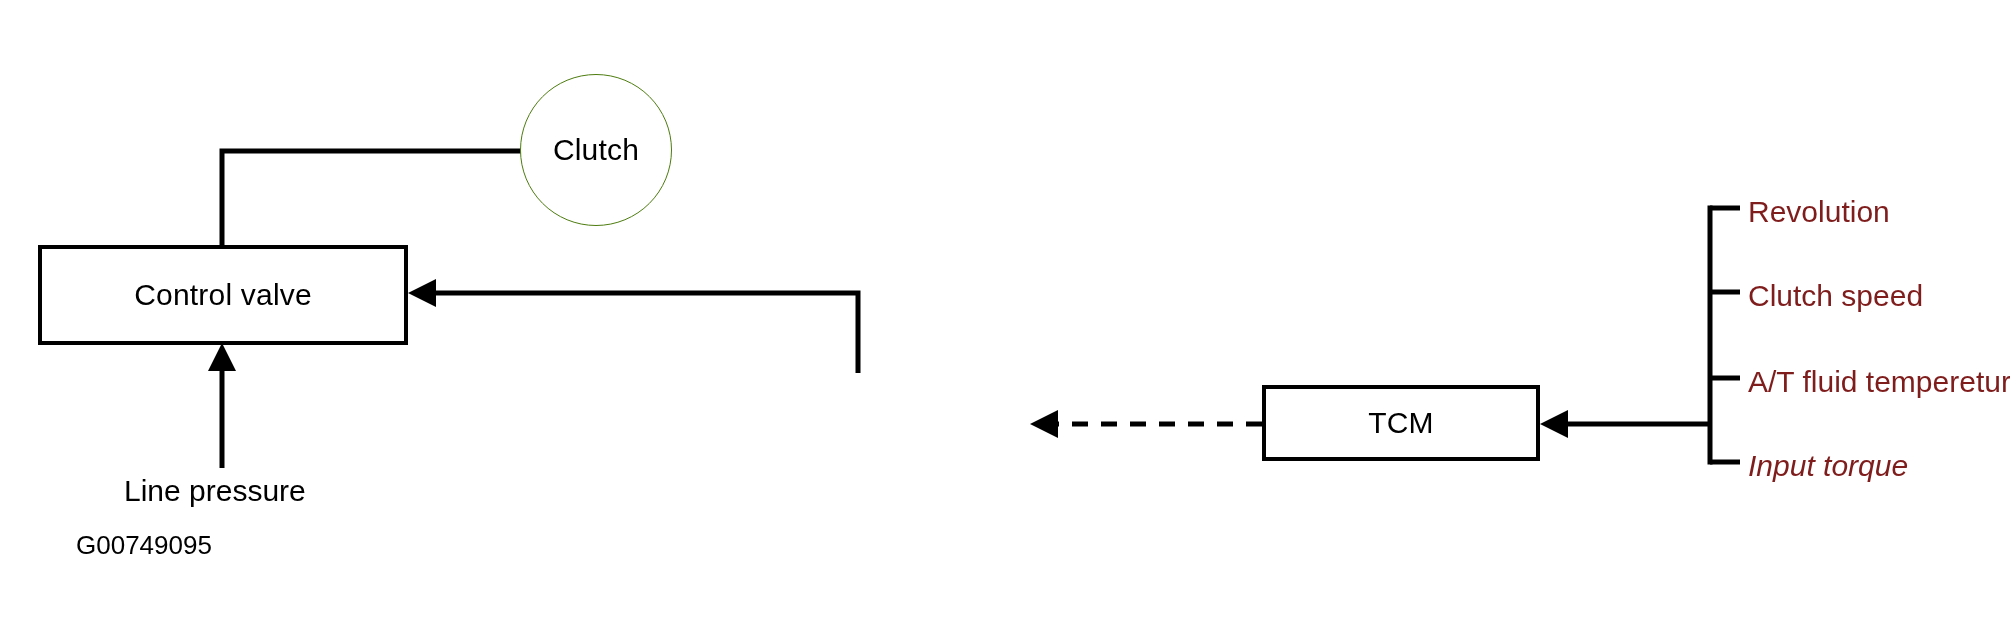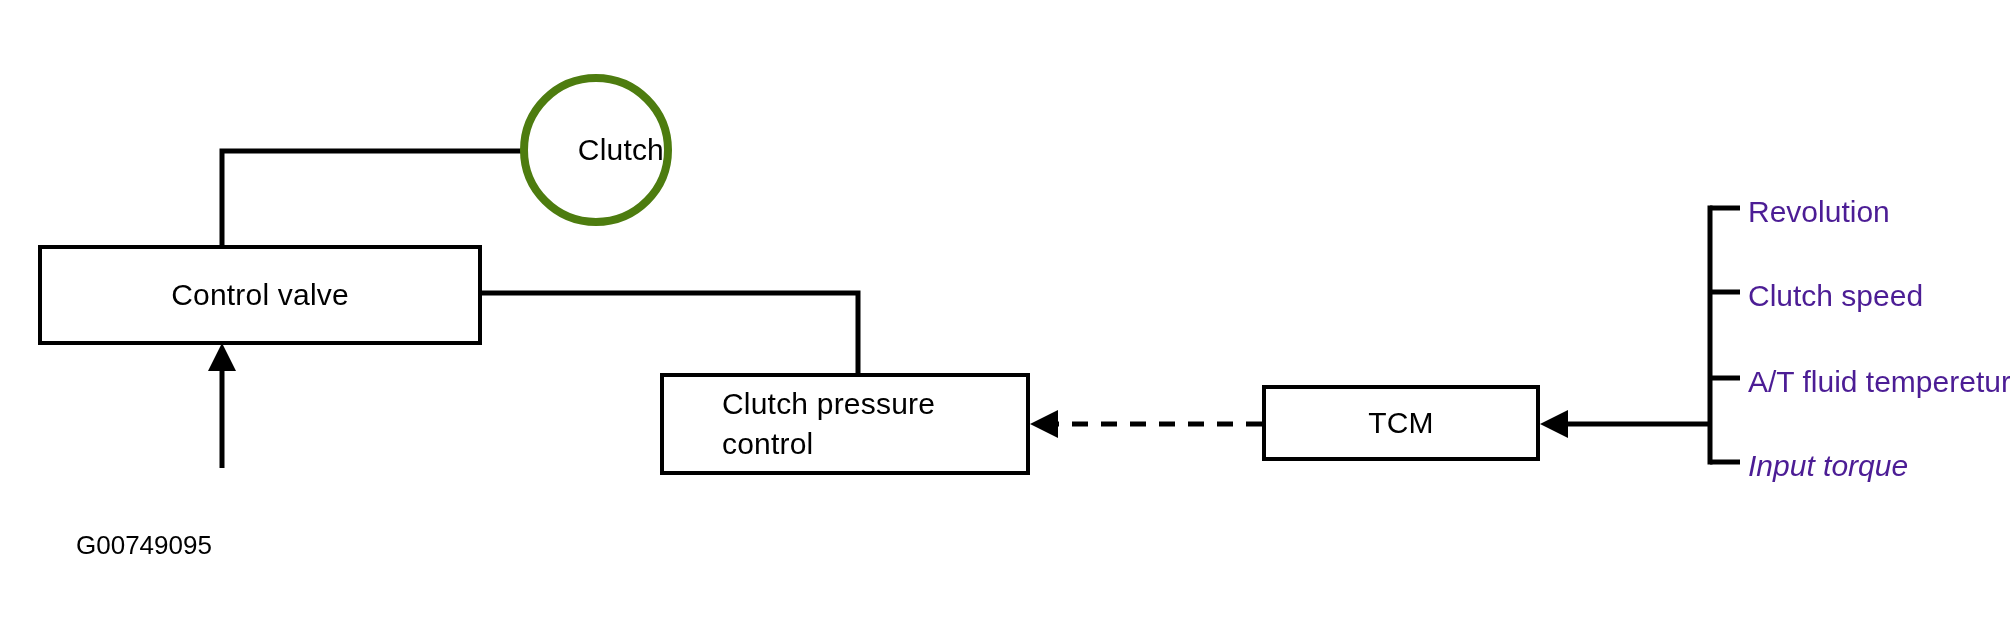--- a/index.html
+++ b/index.html
@@ -30,27 +30,27 @@
     position: absolute;
     border: 4px solid #000000;
     background: #ffffff;
     box-sizing: border-box;
     display: flex;
     align-items: center;
     justify-content: center;
   }
   .node-circle {
     position: absolute;
-    border: 8px solid #4d7c0f;
+    border: 1px solid #4d7c0f;
     border-radius: 50%;
     background: #ffffff;
     box-sizing: border-box;
     display: flex;
     align-items: center;
-    justify-content: flex-end;
+    justify-content: center;
   }
   .node-label {
     font-size: 30px;
     line-height: 1.33;
     letter-spacing: 0.2px;
     color: #000000;
     text-align: center;
     white-space: pre-line;
   }
   .node-label.left-align {
@@ -63,21 +63,21 @@
     position: absolute;
     font-size: 30px;
     line-height: 1.2;
     color: #000000;
     white-space: nowrap;
   }
   .input-label {
     position: absolute;
     font-size: 30px;
     line-height: 1.2;
-    color: #4c1d95;
+    color: #7f1d1d;
     white-space: nowrap;
   }
   .fig-id {
     position: absolute;
     font-size: 26px;
     line-height: 1.2;
     color: #000000;
     white-space: nowrap;
     margin-left: 40px;
   }
@@ -124,33 +124,30 @@
       <path d="M1710,462 L1740,462" fill="none" stroke="#000000" stroke-width="5" stroke-linecap="butt"></path>
       <path d="M1710,424 L1559,424" fill="none" stroke="#000000" stroke-width="5" stroke-linecap="butt"></path>
       <path d="M1540,424 L1568,410 L1568,438 Z" fill="#000000"></path>
     </g>
   </svg>
 
   <div class="node-circle" style="left:520px; top:74px; width:152px; height:152px;">
     <span class="node-label">Clutch</span>
   </div>
 
-  <div class="node-box" style="left:38px; top:245px; width:444px; height:100px;">
+  <div class="node-box" style="left:38px; top:245px; width:370px; height:100px;">
     <span class="node-label">Control valve</span>
   </div>
 
-  <div class="node-box" style="left:660px; top:373px; width:370px; height:102px;">
-    <span class="node-label left-align">Clutch pressure
-control</span>
-  </div>
 
   <div class="node-box" style="left:1262px; top:385px; width:278px; height:76px;">
     <span class="node-label">TCM</span>
   </div>
 
+  <span class="free-label" style="left:124px; top:473px;">Line pressure</span>
 
   <span class="input-label" style="left:1748px; top:194px;">Revolution</span>
   <span class="input-label" style="left:1748px; top:278px;">Clutch speed</span>
   <span class="input-label" style="left:1748px; top:364px;">A/T fluid tempereture</span>
   <span class="input-label" style="left:1748px; top:448px;font-style:italic;">Input torque</span>
 
   <span class="fig-id" style="left:36px; top:530px;">G00749095</span>
 
 </div>
 

